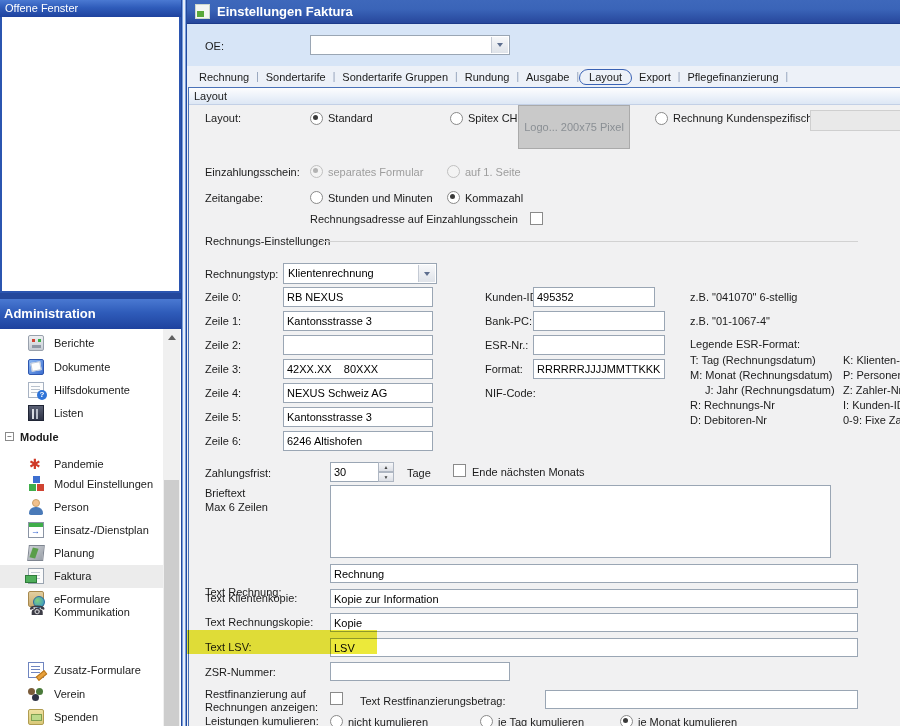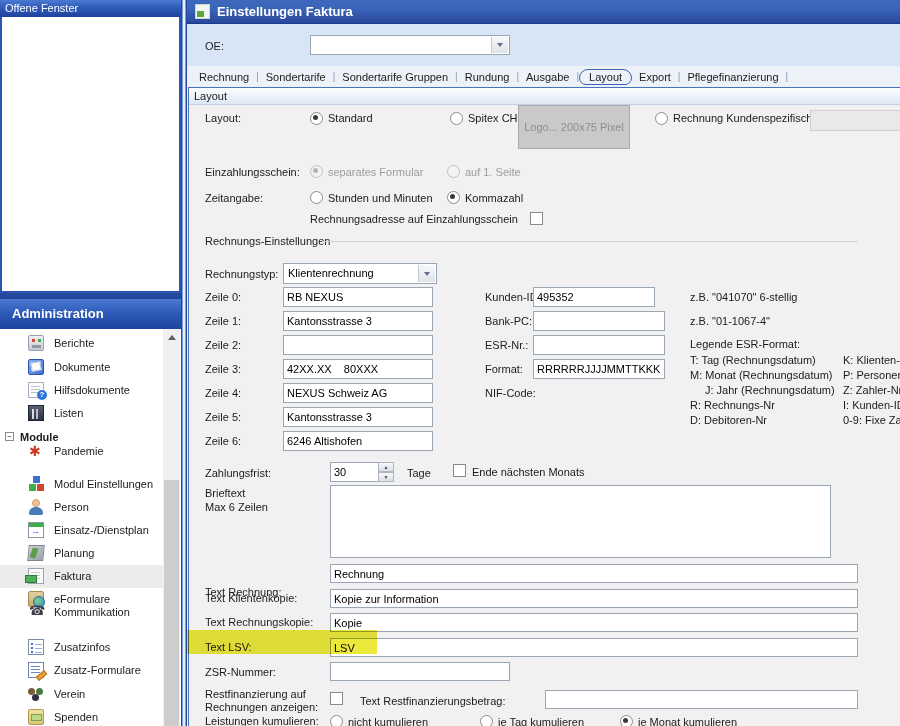--- a/index.html
+++ b/index.html
@@ -19,21 +19,21 @@
   .combo .btn{position:absolute;right:1px;top:1px;bottom:1px;width:16px;background:linear-gradient(#f7f8fa,#dfe3e9);border-left:1px solid #c4cad4;display:flex;align-items:center;justify-content:center;}
   .chev{width:0;height:0;border:3px solid transparent;border-top:4px solid #5d6e8e;margin-top:3px;}
   .spinbtn{position:absolute;width:16px;height:10px;background:linear-gradient(#f6f7f9,#dcdfe5);border:1px solid #aeb6c2;box-sizing:border-box;display:flex;align-items:center;justify-content:center;font-size:5px;color:#444;}
   
   #sidebar-col{position:absolute;left:0;top:0;width:181px;height:726px;background:#24489c;}
   #sep-bar{position:absolute;left:181px;top:0;width:6px;height:726px;
     background:linear-gradient(90deg,#24489c 0 1px,#7aa0dc 1px 2px,#e8eefa 2px 4px,#7aa0dc 4px 5px,#24489c 5px 6px);}
   .panel-hdr{position:absolute;left:0;width:181px;color:#fff;background:linear-gradient(180deg,#4a79d2 0%,#2f5cba 45%,#1e429e 100%);box-sizing:border-box;}
   #offene-panel{position:absolute;left:0;top:0;width:181px;height:293px;background:#fff;border:2px solid #2b55b0;box-sizing:border-box;}
   #offene-hdr{top:0;height:17px;font-size:11px;padding:2px 0 0 5px;}
-  #admin-hdr{top:299px;height:30px;font-size:13px;font-weight:bold;padding:7px 0 0 12px;}
+  #admin-hdr{top:299px;height:30px;font-size:13px;font-weight:bold;padding:7px 0 0 4px;}
   #admin-body{position:absolute;left:0;top:329px;width:181px;height:397px;background:#fff;overflow:hidden;}
   .sitem{position:absolute;left:0;width:163px;height:23px;}
   .sitem.sel{background:#ececec;text-align:right;}
   .sitem .tx{position:absolute;left:54px;top:5px;font-size:11px;color:#1b1b1b;white-space:nowrap;}
   .node .tx{left:20px;font-weight:bold;}
   .expander{position:absolute;left:5px;top:6px;width:9px;height:9px;border:1px solid #8a8a8a;background:#fff;box-sizing:border-box;font-size:8px;line-height:7px;text-align:center;color:#333;}
   
   #vscroll{position:absolute;left:163px;top:329px;width:17px;height:397px;background:#f0f0f0;}
   #vscroll .up{position:absolute;left:0;top:0;width:17px;height:16px;display:flex;align-items:center;justify-content:center;}
   #vscroll .up::after{content:'';width:0;height:0;border:4px solid transparent;border-bottom:5px solid #606060;margin-top:-4px;}
@@ -119,21 +119,21 @@
       <span class="tx">Hilfsdokumente</span>
     </div>
     <div class="sitem" style="top:73px;">
       <span class="ic i-listen"></span>
       <span class="tx">Listen</span>
     </div>
     <div class="sitem node" style="top:97px;">
       <span class="expander">−</span>
       <span class="tx">Module</span>
     </div>
-    <div class="sitem" style="top:111px;">
+    <div class="sitem" style="top:124px;">
       <span class="ic i-pandemie"></span>
       <span class="tx">Pandemie</span>
     </div>
     <div class="sitem" style="top:144px;">
       <span class="ic i-modul"></span>
       <span class="tx">Modul Einstellungen</span>
     </div>
     <div class="sitem" style="top:190px;">
       <span class="ic i-einsatz"></span>
       <span class="tx">Einsatz-/Dienstplan</span>
@@ -150,24 +150,20 @@
       <span class="ic i-faktura"></span>
       <span class="tx">Faktura</span>
     </div>
     <div class="sitem" style="top:259px;">
       <span class="ic i-eform"></span>
       <span class="tx">eFormulare</span>
     </div>
     <div class="sitem" style="top:272px;">
       <span class="ic i-komm"></span>
       <span class="tx">Kommunikation</span>
-    </div>
-    <div class="sitem" style="top:307px;">
-      <span class="ic i-zusatzinfo"></span>
-      <span class="tx">Zusatzinfos</span>
     </div>
     <div class="sitem" style="top:330px;">
       <span class="ic i-zusatzform"></span>
       <span class="tx">Zusatz-Formulare</span>
     </div>
     <div class="sitem" style="top:354px;">
       <span class="ic i-verein"></span>
       <span class="tx">Verein</span>
     </div>
     <div class="sitem" style="top:377px;">

